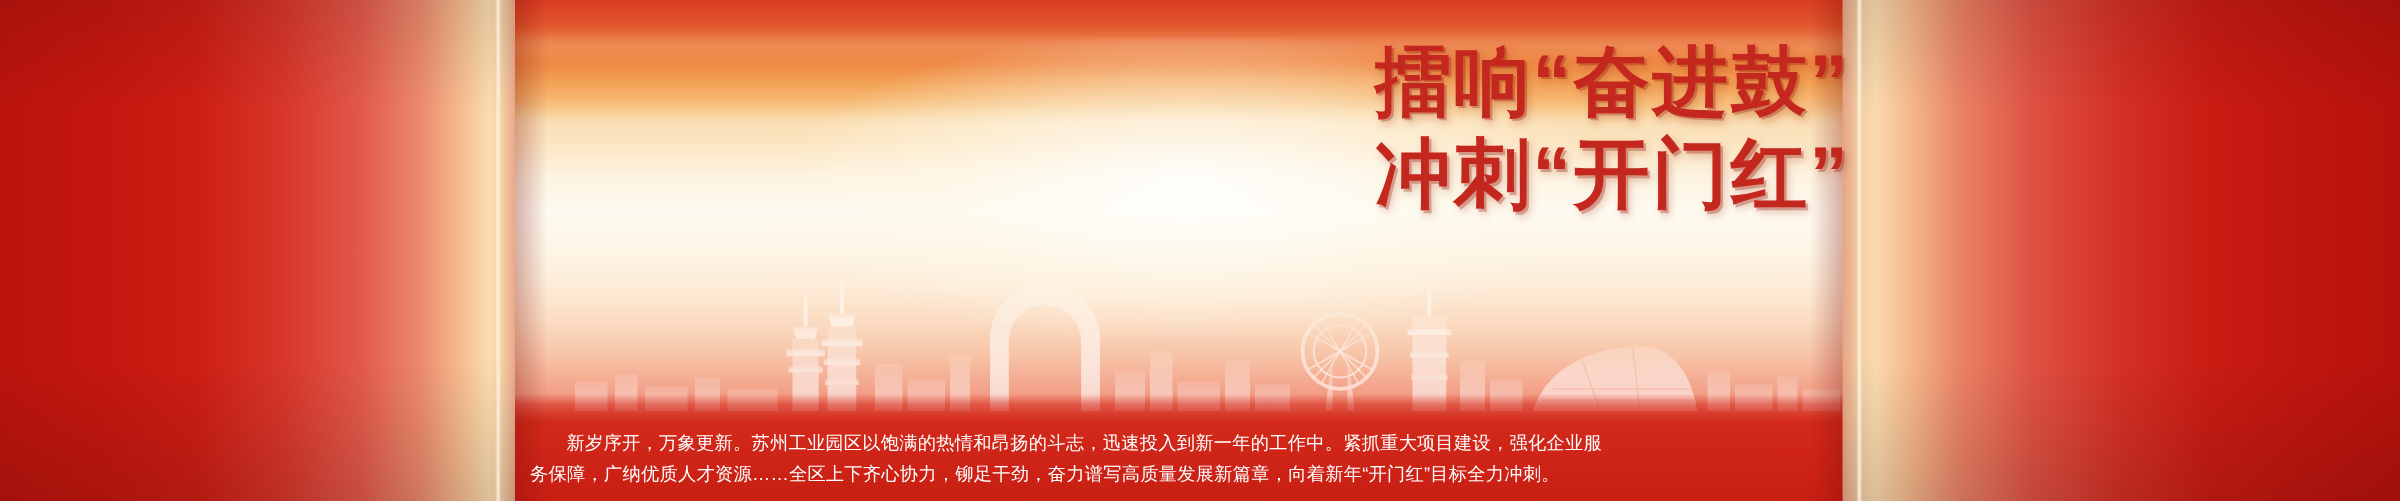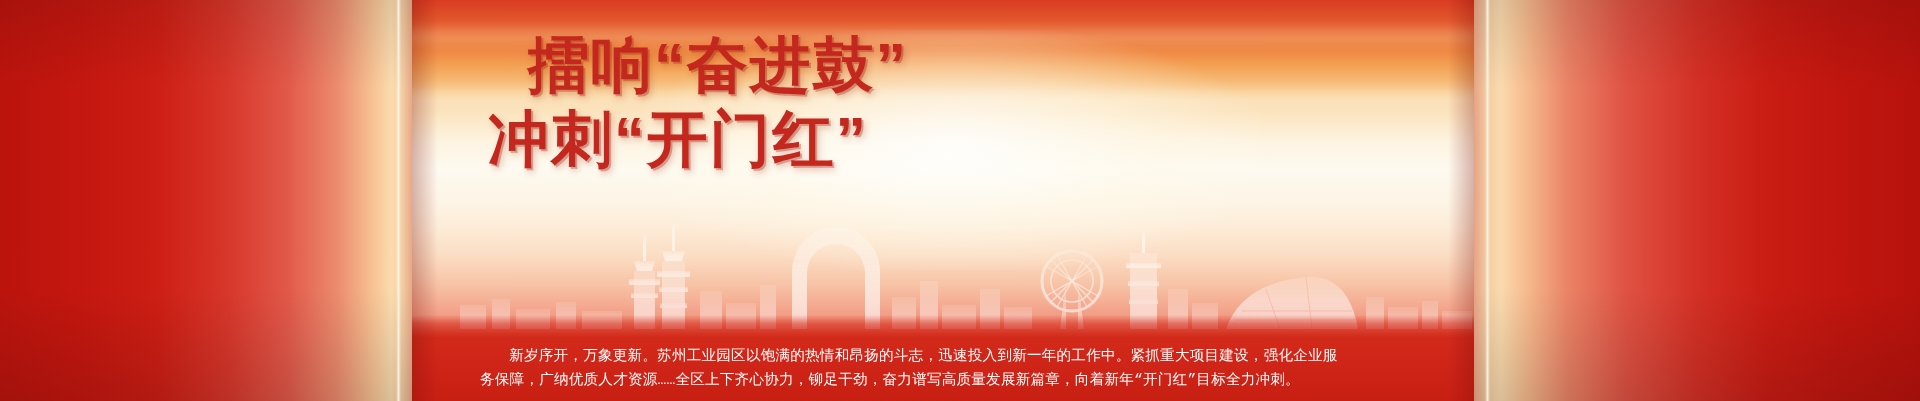--- a/index.html
+++ b/index.html
@@ -134,49 +134,49 @@
   .title-line {
     color:#c4271d;
     font-weight:bold;
     font-size:61px;
     line-height:74px;
     letter-spacing:2px;
     white-space:nowrap;
     text-shadow:
       2px 2px 0 rgba(150,20,10,0.30),
       3px 4px 7px rgba(170,50,20,0.30);
+    text-align: right;
   }
   #title-line-1 { padding-left:128px; }
   #title-line-2 { padding-left:88px; }
 
   
   #bottom-band {
     position:absolute;
     left:400px; bottom:0;
     width:1080px; height:86px;
     z-index:4;
     background:
       linear-gradient(to bottom, rgba(214,45,28,0) 0%, rgba(212,40,25,0.55) 10%, #d22a1a 26%, #cf2418 60%, #c81f13 100%);
   }
   #paragraph {
     position:absolute;
     left:400px; bottom:8px;
     width:1080px;
-    padding:0 36px;
+    padding:0 24px;
     z-index:9;
     color:#ffffff;
     font-size:14.6px;
     line-height:25px;
     text-align:justify;
     text-justify:inter-ideograph;
     letter-spacing:0.2px;
-    margin-left:44px;
   }
   #paragraph p { text-indent:2em; }
-  #paragraph p.line2 { text-indent:0;font-family:Liberation Mono, monospace; }
+  #paragraph p.line2 { text-indent:0; }
 </style>
 </head>
 <body>
 
 <div id="banner">
 
   <div id="stage"></div>
   <div id="sky-streaks"></div>
   <div id="sun-glow"></div>
 

